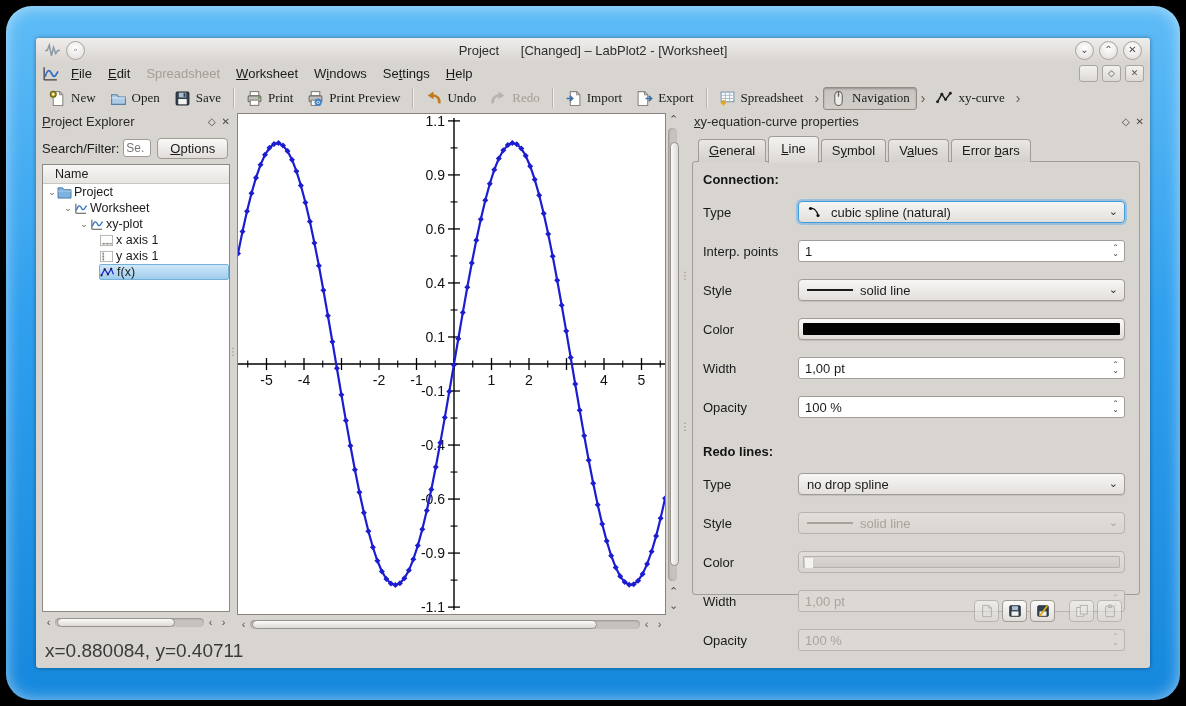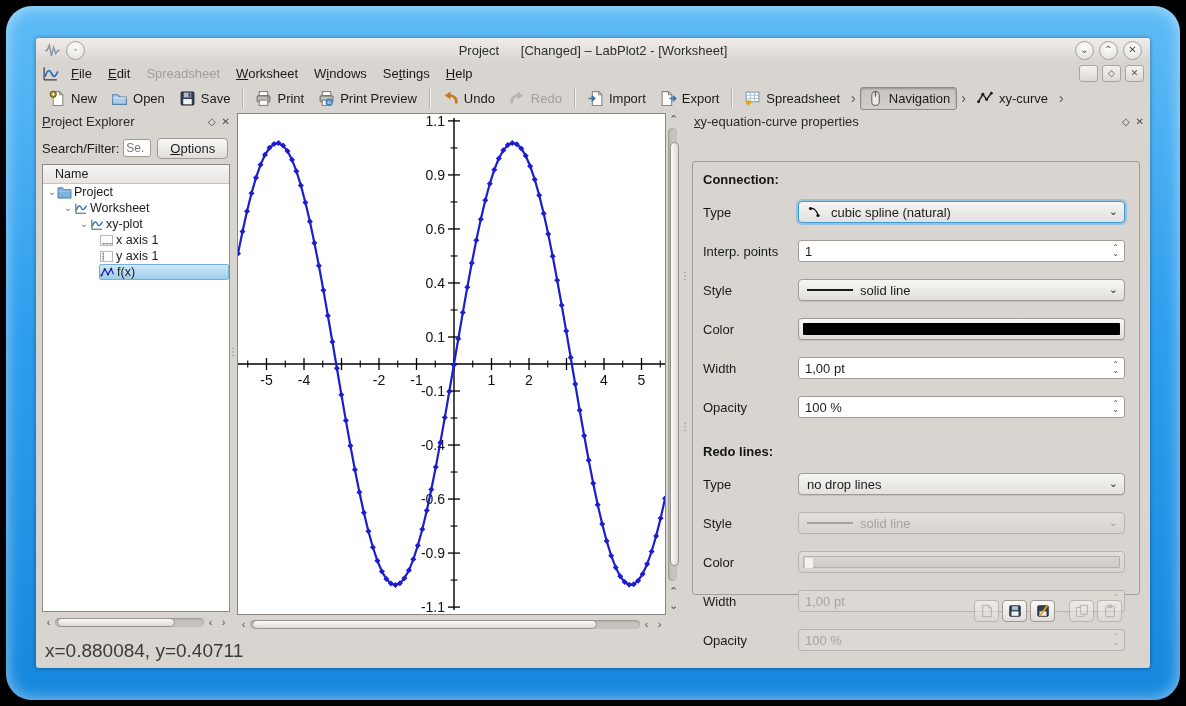--- a/index.html
+++ b/index.html
@@ -20,21 +20,21 @@
   .tb-left{display:flex;align-items:center;z-index:2;}
   .tb-right{margin-left:auto;display:flex;z-index:2;}
   
   .menubar{position:absolute;left:0;top:24px;right:0;height:22px;display:flex;align-items:center;padding:0 6px;font-size:13px;color:#1b1b1b;}
   .mitem{padding:2px 8px;border-radius:3px;}
   .mitem.disabled{color:#a39e98;}
   .mdi-btn{width:17px;height:15px;border:1px solid #aaa49e;border-radius:3px;margin-left:4px;
            background:linear-gradient(#f4f2f0,#dcd9d5);display:flex;align-items:center;justify-content:center;font-size:9px;color:#555;}
   
   .toolbar{position:absolute;left:0;top:46px;right:0;height:28px;display:flex;align-items:center;padding:0 6px;font-size:13px;color:#1b1b1b;}
-  .tbtn{display:flex;align-items:center;gap:5px;padding:3px 7px;border-radius:3px;white-space:nowrap;}
+  .tbtn{display:flex;align-items:center;gap:5px;padding:3px 7px;border-radius:3px;white-space:nowrap;font-family:Liberation Serif, serif;}
   .tbtn.pressed{background:linear-gradient(#c7c3be,#d2cec9);border:1px solid #918c86;box-shadow:inset 0 1px 2px rgba(0,0,0,.25);padding:2px 6px;}
   .tbtn.disabled{color:#a39e98;justify-content:space-between;}
   .tbtn.disabled svg{opacity:.45;}
   .tsep{width:1px;height:20px;background:#b6b1ac;margin:0 5px;box-shadow:1px 0 0 #f2f0ee;}
   .tb-more{color:#5c5751;font-size:14px;padding:0 4px;}
   .i16{width:17px;height:17px;flex:0 0 auto;}
   
   .dock-head{display:flex;align-items:center;font-size:13px;color:#2a2a2a;}
   .dock-ico{margin-left:6px;font-size:10px;color:#4a4a4a;}
   
@@ -442,20 +442,27 @@
       <span class="sb-arrow">‹</span>
       <span class="sb-arrow">›</span>
     </div>
 
     <div class="props">
       <div class="dock-head" style="padding-left:4px">
         <span><u>x</u>y-equation-curve properties</span>
         <span style="margin-left:auto" class="dock-ico">◇</span>
         <span class="dock-ico">✕</span>
       </div>
+      <div class="tabs">
+        <div class="tab"><u>G</u>eneral</div>
+        <div class="tab active"><u>L</u>ine</div>
+        <div class="tab">S<u>y</u>mbol</div>
+        <div class="tab">V<u>a</u>lues</div>
+        <div class="tab">Error <u>b</u>ars</div>
+      </div>
       <div class="pframe">
         <div class="phead">Connection:</div>
         <div class="prow">
           <span>Type</span>
           <div class="combo focused">
             <svg width="16" height="16" viewBox="0 0 16 16">
               <path d="M3.5 4.5C6 4 9.5 5.5 11 11.5" fill="none" stroke="#111" stroke-width="1.3"></path>
               <circle cx="3.5" cy="4.5" r="1.6" fill="#111"></circle>
                 <circle cx="11" cy="11.5" r="1.6" fill="#111"></circle>
             </svg>
@@ -505,21 +512,21 @@
                 <span>⌃</span>
                 <span>⌄</span>
               </span>
           </div>
         </div>
         <div class="spacer14"></div>
         <div class="phead">Redo lines:</div>
         <div class="prow">
           <span>Type</span>
           <div class="combo">
-            <span>no drop lines</span>
+            <span>no drop spline</span>
             <span class="arrow">⌄</span>
           </div>
         </div>
         <div class="prow">
           <span>Style</span>
           <div class="combo disabled">
             <span class="lineglyph"></span>
             <span>solid line</span>
             <span class="arrow">⌄</span>
           </div>

